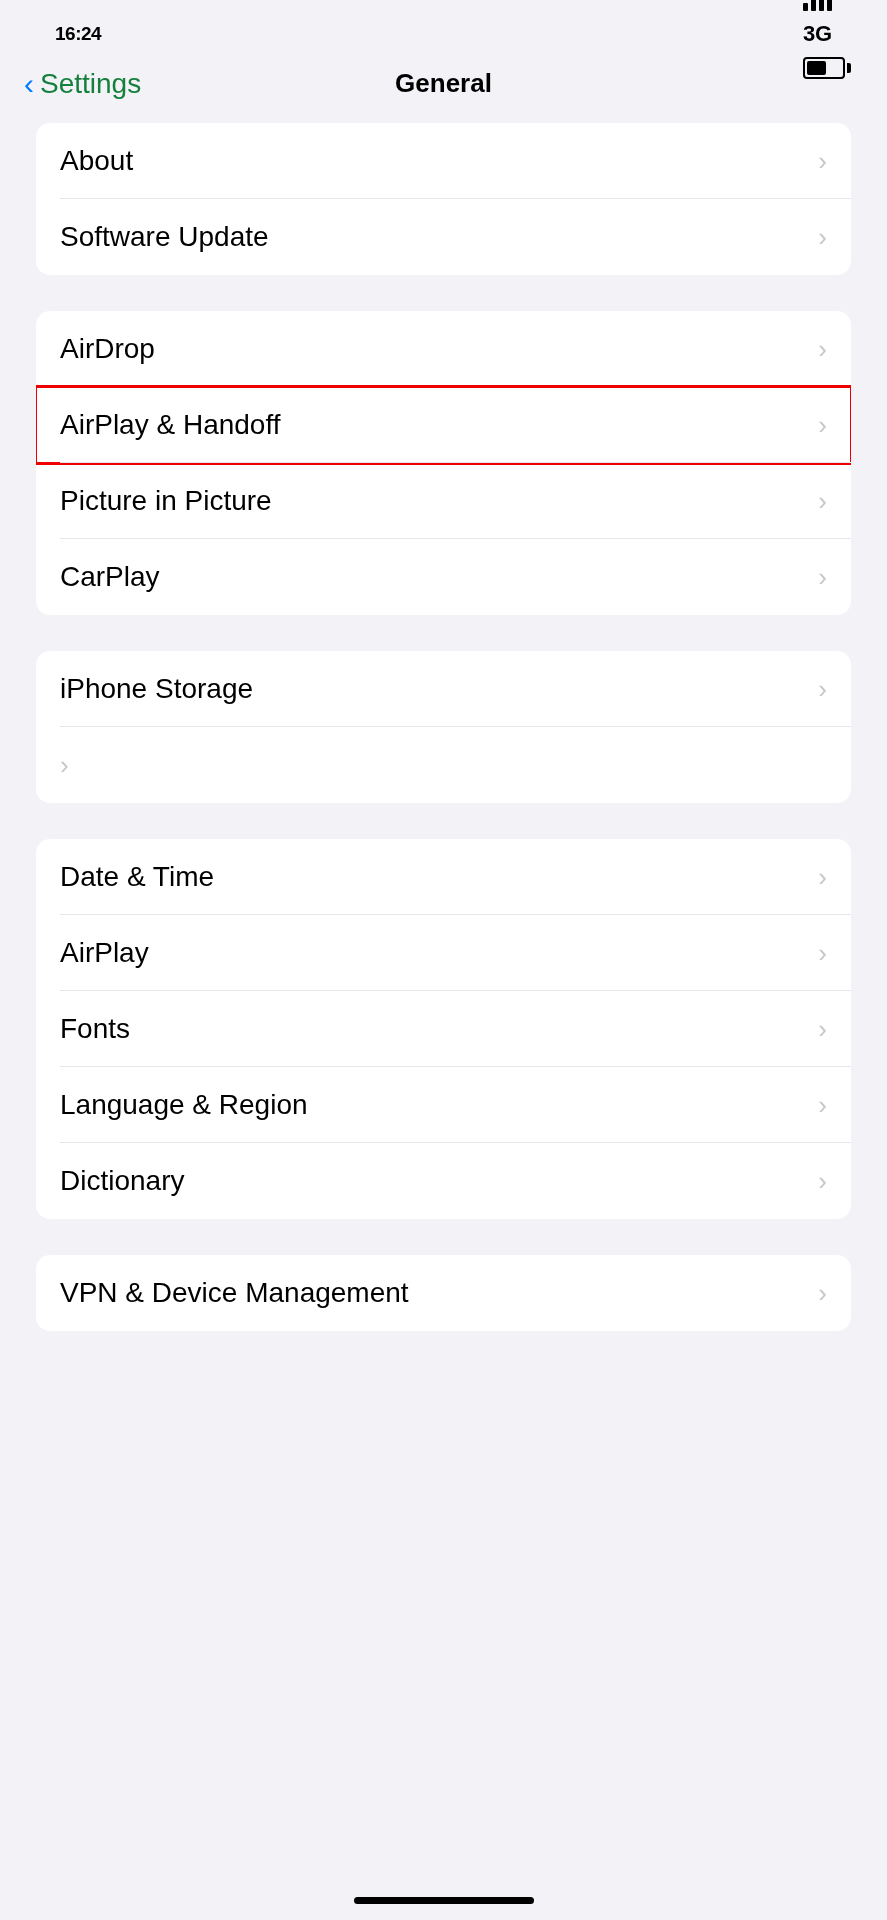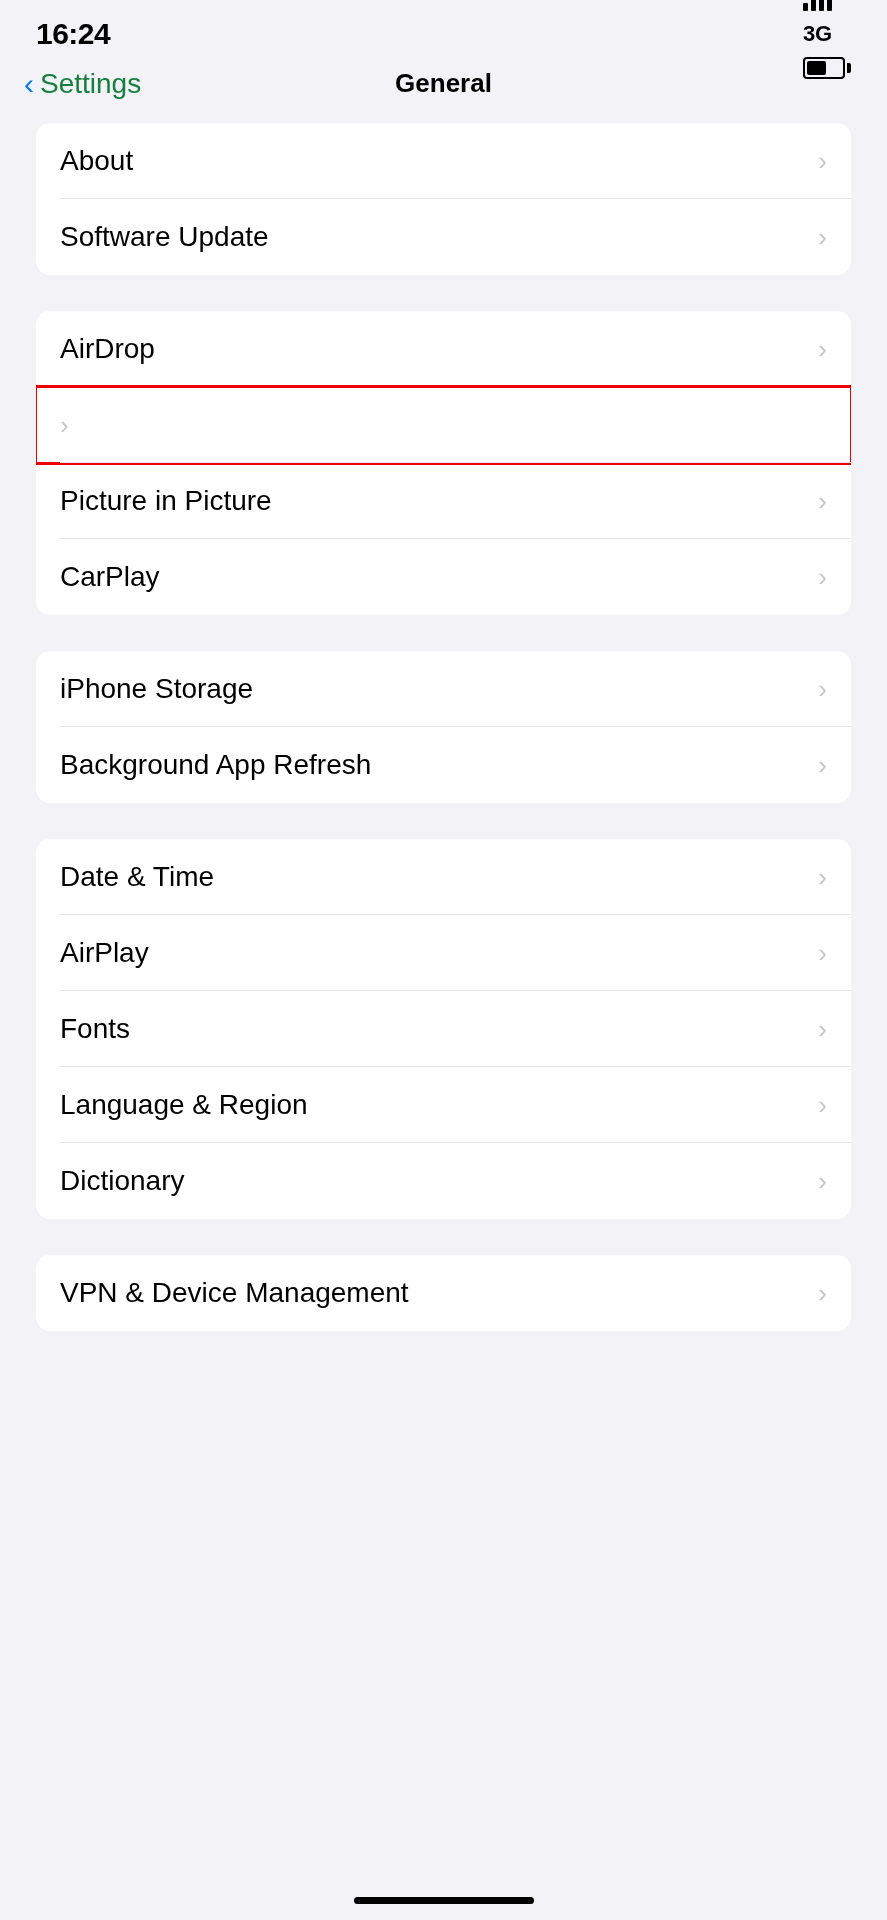--- a/index.html
+++ b/index.html
@@ -16,23 +16,24 @@
     
     .status-bar {
       display: flex;
       justify-content: space-between;
       align-items: center;
       padding: 18px 36px 10px 36px;
       height: 60px;
     }
 
     .status-time {
-      font-size: 30px;
+      font-size: 19px;
       font-weight: 700;
       letter-spacing: -0.5px;
+      margin-left: 19px;
     }
 
     .status-icons {
       display: flex;
       align-items: flex-start;
       gap: 10px;
       flex-direction: column;
     }
 
     .signal-bars {
@@ -241,41 +242,41 @@
     </div>
   </div>
 
   <div class="settings-group">
     <div class="settings-card">
       <div class="settings-row">
         <span class="settings-row-label">AirDrop</span>
         <span class="settings-row-chevron">›</span>
       </div>
       <div class="settings-row settings-row-highlighted">
+        <span class="settings-row-label">AirPlay &amp; Handoff</span>
         <span class="settings-row-chevron">›</span>
       </div>
       <div class="settings-row">
         <span class="settings-row-label">Picture in Picture</span>
         <span class="settings-row-chevron">›</span>
       </div>
       <div class="settings-row">
         <span class="settings-row-label">CarPlay</span>
         <span class="settings-row-chevron">›</span>
       </div>
     </div>
   </div>
 
   <div class="settings-group">
     <div class="settings-card">
       <div class="settings-row">
         <span class="settings-row-label">iPhone Storage</span>
         <span class="settings-row-chevron">›</span>
       </div>
       <div class="settings-row">
-        <span class="settings-row-label">Background App Refresh</span>
         <span class="settings-row-chevron">›</span>
       </div>
     </div>
   </div>
 
   <div class="settings-group">
     <div class="settings-card">
       <div class="settings-row">
         <span class="settings-row-label">Date &amp; Time</span>
         <span class="settings-row-chevron">›</span>

